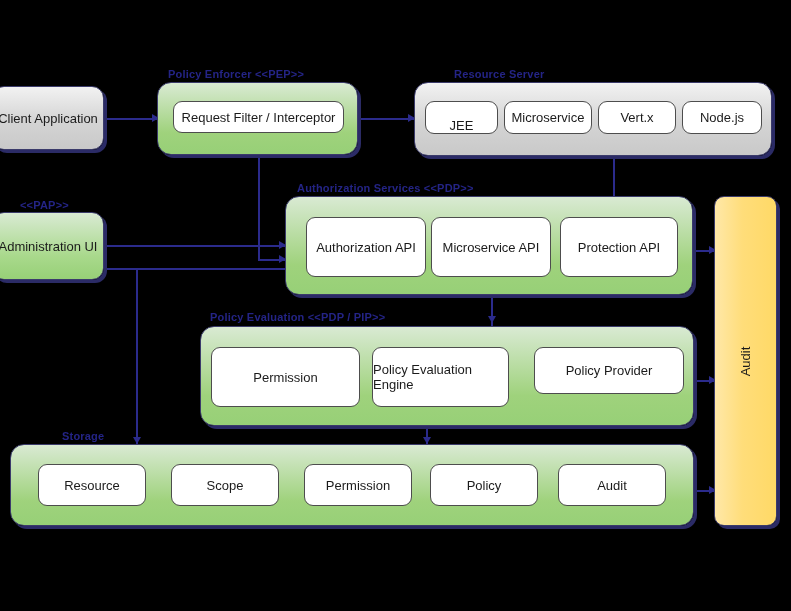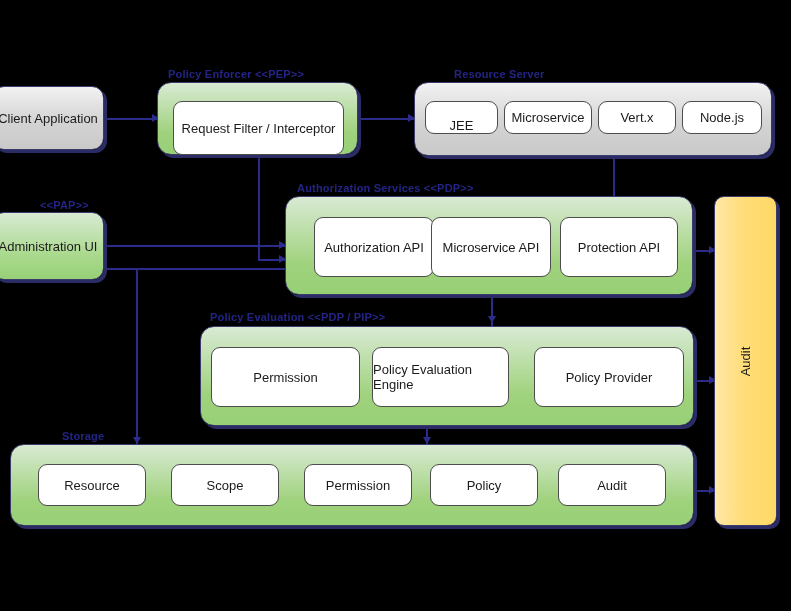--- a/index.html
+++ b/index.html
@@ -47,21 +47,21 @@
 </head>
 <body>
 
 <div id="canvas">
 
   <div class="caption" style="left:168px;top:68px;">Policy Enforcer  &lt;&lt;PEP&gt;&gt;</div>
   <div class="caption" style="left:418px;top:68px;margin-left:36px;">Resource Server</div>
   <div class="caption" style="left:297px;top:182px;">Authorization Services  &lt;&lt;PDP&gt;&gt;</div>
   <div class="caption" style="left:210px;top:311px;">Policy Evaluation  &lt;&lt;PDP / PIP&gt;&gt;</div>
   <div class="caption" style="left:62px;top:430px;">Storage</div>
-  <div class="caption" style="left:40px;top:199px;">&lt;&lt;PAP&gt;&gt;</div>
+  <div class="caption" style="left:20px;top:199px;">&lt;&lt;PAP&gt;&gt;</div>
 
   <div class="ln lnh" style="left:104px;top:118px;width:56px;"></div>
   <div class="arr arr-r" style="left:152px;top:114px;"></div>
 
   <div class="ln lnh" style="left:358px;top:118px;width:58px;"></div>
   <div class="arr arr-r" style="left:408px;top:114px;"></div>
 
   <div class="ln lnv" style="left:258px;top:155px;height:105px;"></div>
   <div class="ln lnh" style="left:258px;top:259px;width:28px;"></div>
   <div class="arr arr-r" style="left:279px;top:255px;"></div>
@@ -93,60 +93,60 @@
 
   <div class="node gray" style="left:-8px;top:86px;width:112px;height:64px;">
     <span>Client Application</span>
   </div>
 
   <div class="node greenbox" style="left:-8px;top:212px;width:112px;height:68px;">
     <span>Administration UI</span>
   </div>
 
   <div class="group" style="left:157px;top:82px;width:201px;height:73px;">
-    <div class="whitebox" style="left:15px;top:18px;width:171px;height:54px;">
+    <div class="whitebox" style="left:15px;top:18px;width:171px;height:32px;">
       <span>Request Filter / Interceptor</span>
     </div>
   </div>
 
   <div class="group gray" style="left:414px;top:82px;width:358px;height:74px;">
     <div class="whitebox" style="left:10px;top:18px;width:73px;height:33px;align-items:flex-end;">
       <span>JEE</span>
     </div>
     <div class="whitebox" style="left:89px;top:18px;width:88px;height:33px;">
       <span>Microservice</span>
     </div>
     <div class="whitebox" style="left:183px;top:18px;width:78px;height:33px;">
       <span>Vert.x</span>
     </div>
     <div class="whitebox" style="left:267px;top:18px;width:80px;height:33px;">
       <span>Node.js</span>
     </div>
   </div>
 
   <div class="group" style="left:285px;top:196px;width:408px;height:99px;">
-    <div class="whitebox" style="left:28px;top:20px;width:120px;height:60px;">
+    <div class="whitebox" style="left:20px;top:20px;width:120px;height:60px;">
       <span>Authorization API</span>
     </div>
     <div class="whitebox" style="left:145px;top:20px;width:120px;height:60px;">
       <span>Microservice API</span>
     </div>
     <div class="whitebox" style="left:274px;top:20px;width:118px;height:60px;">
       <span>Protection API</span>
     </div>
   </div>
 
   <div class="group" style="left:200px;top:326px;width:494px;height:100px;">
     <div class="whitebox" style="left:10px;top:20px;width:149px;height:60px;">
       <span>Permission</span>
     </div>
     <div class="whitebox" style="left:171px;top:20px;width:137px;height:60px;">
       <span>Policy Evaluation Engine</span>
     </div>
-    <div class="whitebox" style="left:333px;top:20px;width:150px;height:60px;">
+    <div class="whitebox" style="left:333px;top:20px;width:150px;height:47px;">
       <span>Policy Provider</span>
     </div>
   </div>
 
   <div class="group" style="left:10px;top:444px;width:684px;height:82px;">
     <div class="whitebox" style="left:27px;top:19px;width:108px;height:42px;">
       <span>Resource</span>
     </div>
     <div class="whitebox" style="left:160px;top:19px;width:108px;height:42px;">
       <span>Scope</span>

